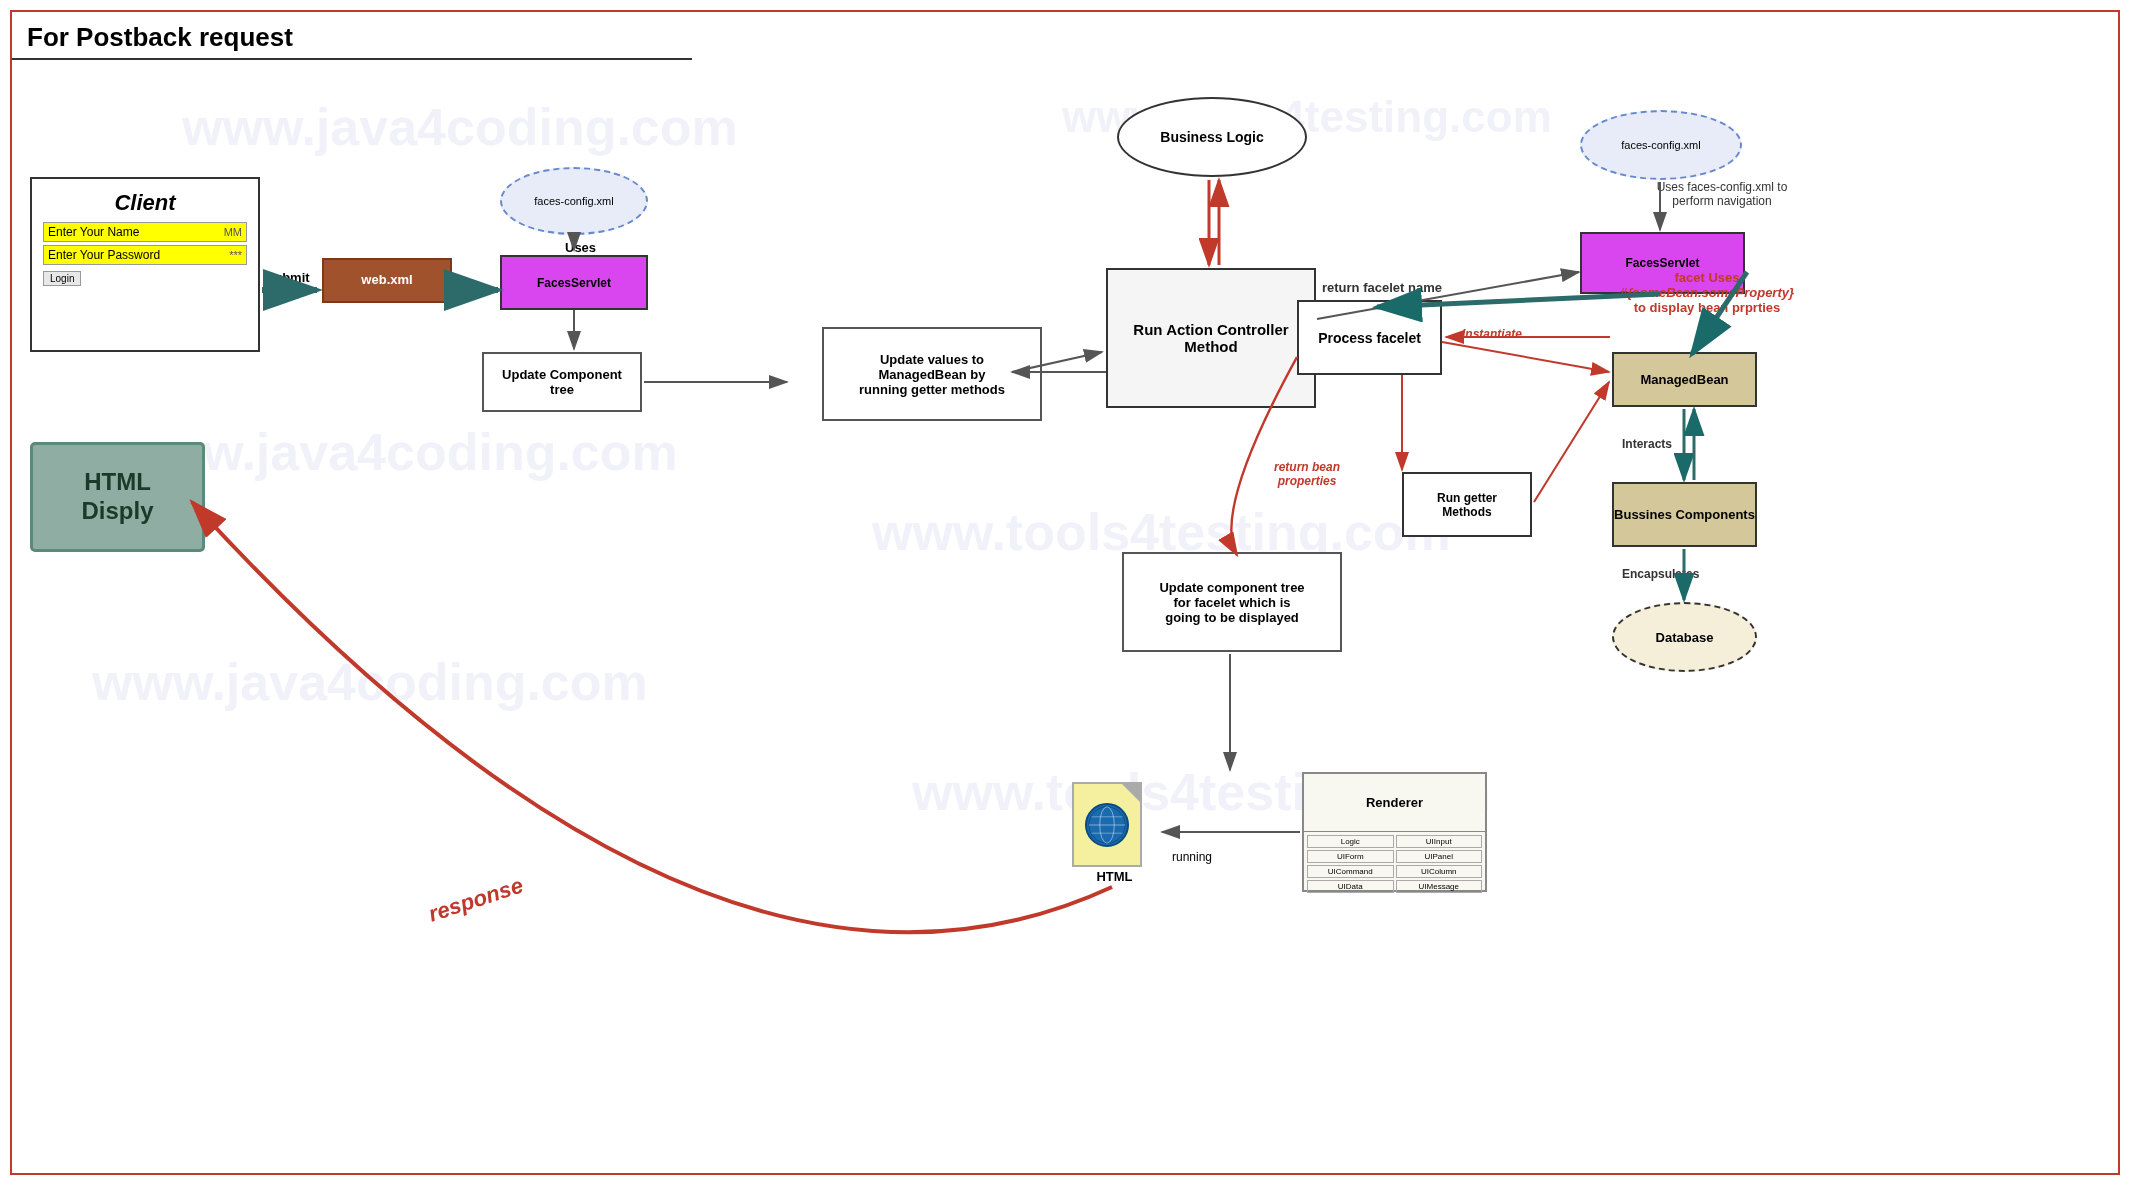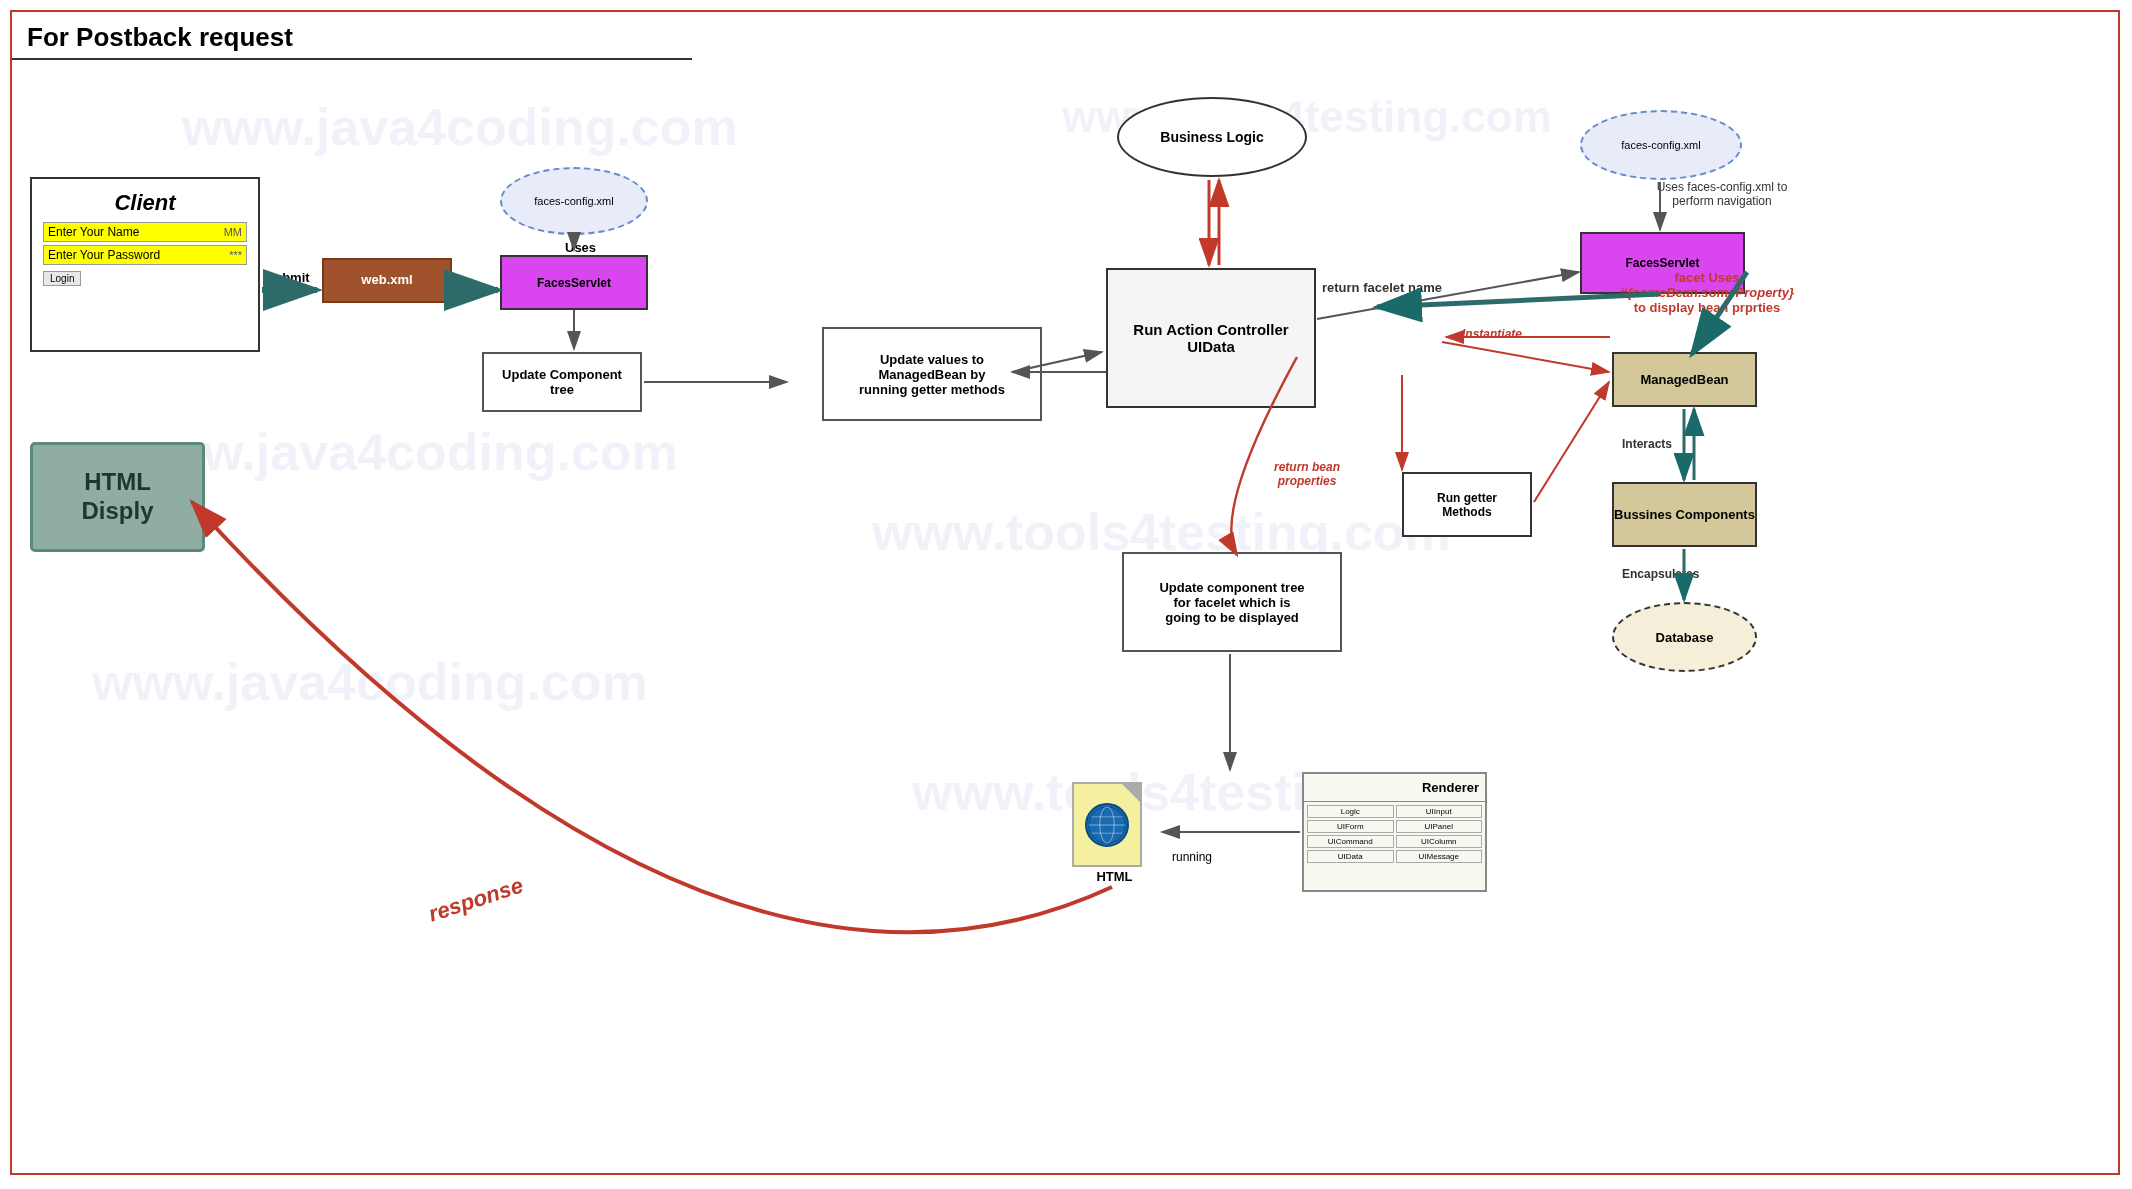--- a/index.html
+++ b/index.html
@@ -260,25 +260,25 @@
       position: absolute;
       left: 1290px;
       top: 760px;
       width: 185px;
       height: 120px;
       border: 2px solid #888;
       background: #f8f8f0;
       font-size: 11px;
     }
     .renderer-title {
-      text-align: right;
+      text-align: center;
       font-size: 13px;
       font-weight: bold;
       border-bottom: 1px solid #888;
-      padding: 6px;
+      padding: 21px;
     }
     .renderer-items {
       display: grid;
       grid-template-columns: 1fr 1fr;
       gap: 2px;
       padding: 3px;
       font-size: 9px;
     }
     .renderer-item {
       border: 1px solid #aaa;
@@ -585,39 +585,43 @@
   </div>
 
   <div class="business-logic-ellipse">
     <span>Business
 Logic</span>
   </div>
 
   <div class="run-action-box">
     <span>Run Action
 Controller
-UIData</span>
+Method</span>
   </div>
 
   <div class="ellipse ellipse-blue" style="position:absolute;left:1568px;top:98px;width:162px;height:70px;">
     <span>faces-config.xml</span>
   </div>
 
   <div class="uses-faces-label">Uses faces-config.xml to<br>perform navigation</div>
 
   <div class="facesservlet-box" style="position:absolute;left:1568px;top:220px;width:165px;height:62px;">
     <span>FacesServlet</span>
   </div>
 
   <div class="return-facelet-label" style="position:absolute;left:1310px;top:268px;">return facelet name</div>
 
   <div style="position:absolute;left:1600px;top:258px;width:190px;text-align:center;font-size:13px;font-weight:bold;color:#c0392b;">
     facet Uses<br><span style="font-style:italic;">#{someBean.someProperty}</span><br>to display bean prprties
   </div>
 
+  <div class="process-facelet">
+    <span>Process
+facelet</span>
+  </div>
 
   <div class="managed-bean">
     <span>ManagedBean</span>
   </div>
 
   <div class="interacts-label">Interacts</div>
 
   <div class="bussines-comp">
     <span>Bussines
 Components</span>

